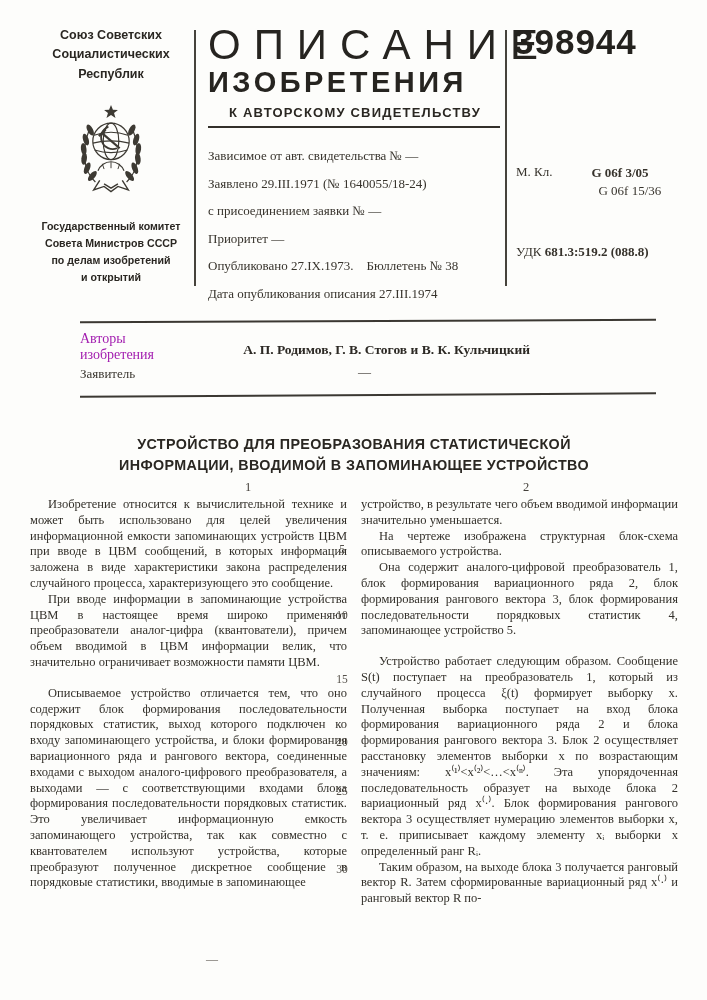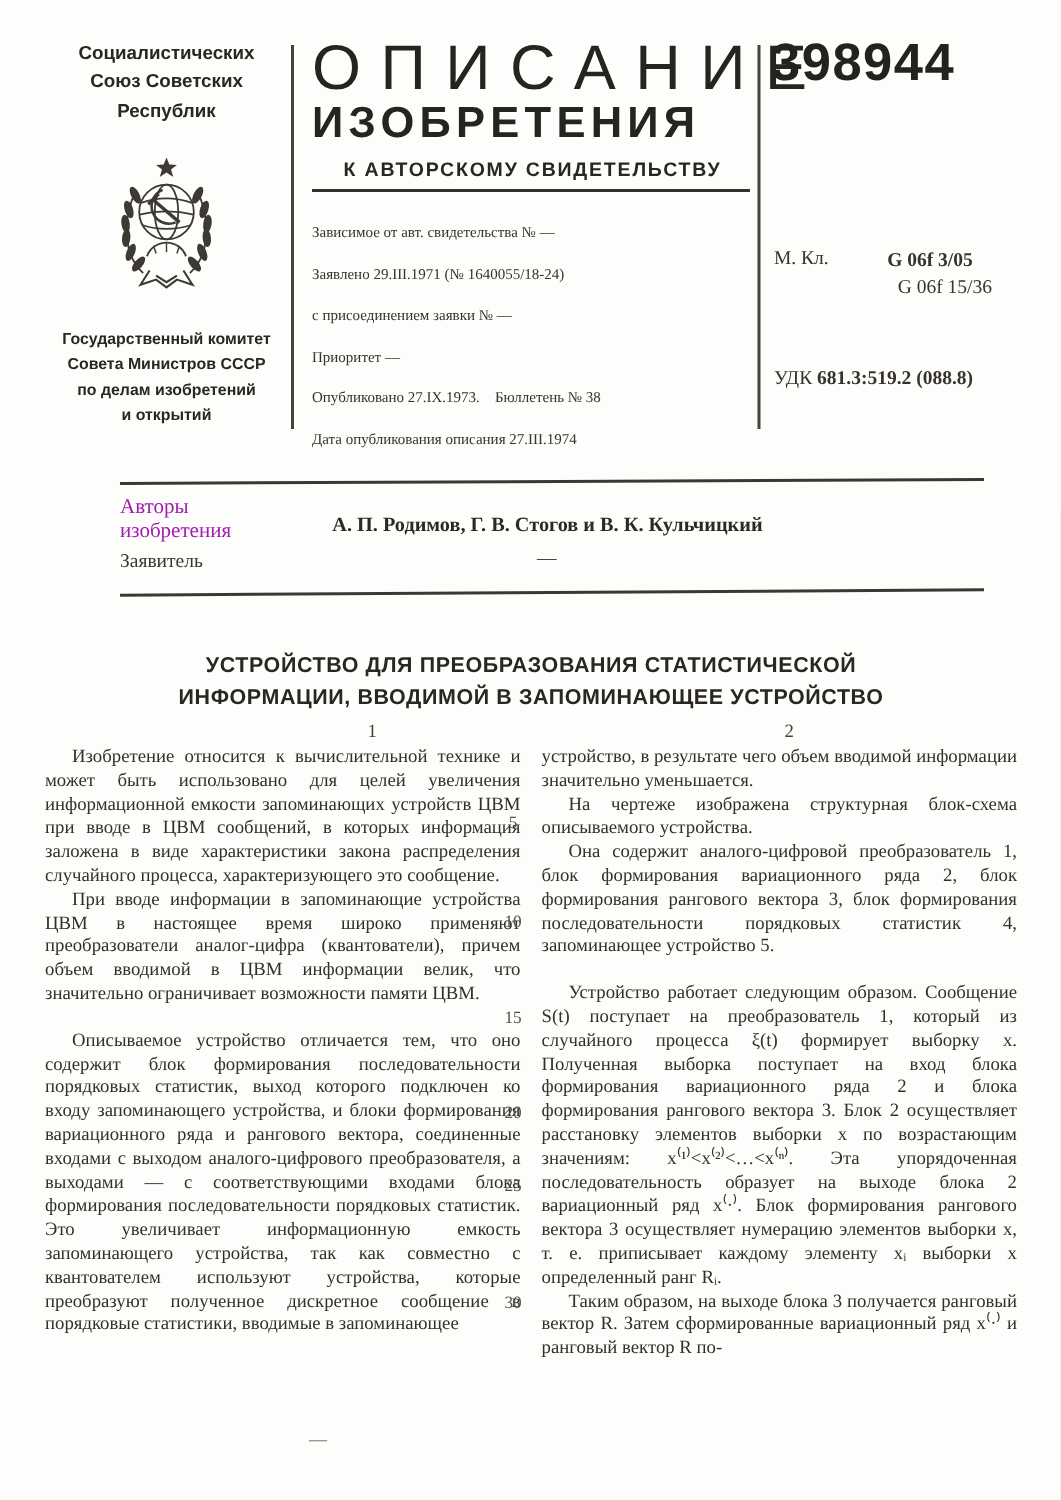--- a/index.html
+++ b/index.html
@@ -22,38 +22,38 @@
   .vline{position:absolute;width:1.6px;background:#46433c;}
   .vline-1{left:194px;top:30px;height:256px;}
   .vline-2{left:505px;top:30px;height:256px;}
   
   .hdr-center{position:absolute;left:208px;top:24px;width:292px;}
   .doc-type-1{font-family:"Liberation Sans",sans-serif;font-weight:400;font-size:42px;letter-spacing:13px;line-height:1.0;color:#262420;white-space:nowrap;}
   .doc-type-2{font-family:"Liberation Sans",sans-serif;font-weight:900;font-size:29px;letter-spacing:3.5px;line-height:1.15;color:#262420;white-space:nowrap;}
   .doc-subtype{display:block;margin-top:6px;padding:0 8px 6px 10px;border-bottom:2.5px solid #33302a;
     font-family:"Liberation Sans",sans-serif;font-weight:700;font-size:13px;letter-spacing:1.2px;color:#2a2722;text-align:center;white-space:nowrap;}
   .field-rows{margin-top:14px;}
-  .field-row{font-size:10px;line-height:27.5px;color:#37332c;white-space:nowrap;}
+  .field-row{font-size:13px;line-height:27.5px;color:#37332c;white-space:nowrap;}
   .field-row .bv{font-weight:400;}
   
   .hdr-right{position:absolute;left:514px;top:22px;width:186px;}
   .patent-number{font-family:"Liberation Sans",sans-serif;font-weight:900;font-size:35px;letter-spacing:1px;color:#24221e;}
   .mkl{position:absolute;left:2px;top:142px;display:flex;font-size:13px;color:#37332c;white-space:nowrap;gap:32px;}
   .mkl-label{margin-right:7px;}
   .mkl-vals div{font-weight:700;line-height:18px;}
   .mkl-vals div:nth-child(2){padding-left:7px;font-weight:400;}
   .udk{position:absolute;left:2px;top:222px;font-size:13px;white-space:nowrap;color:#37332c;}
   .udk .bv{font-weight:700;}
   
   .hrule{position:absolute;left:80px;width:576px;height:2px;background:#3b3832;}
   .hrule-1{top:320px;transform:rotate(-0.25deg);}
   .hrule-2{top:394px;transform:rotate(-0.35deg);}
   
   .authors-label{position:absolute;left:80px;top:331px;font-size:14px;line-height:16px;color:#a21caf;}
-  .authors-names{position:absolute;left:200px;top:342px;width:330px;text-align:center;font-weight:700;font-size:13.5px;color:#2c2924;}
+  .authors-names{position:absolute;left:200px;top:342px;width:330px;text-align:right;font-weight:700;font-size:13.5px;color:#2c2924;}
   .applicant-label{position:absolute;left:80px;top:366px;font-size:13px;color:#3a362f;}
   .applicant-value{position:absolute;left:358px;top:364px;font-size:13px;color:#3a362f;}
   
   .invention-title{position:absolute;left:74px;top:434px;width:560px;text-align:center;
     font-family:"Liberation Sans",sans-serif;font-weight:700;font-size:14.3px;line-height:21px;letter-spacing:0.4px;color:#2a2722;}
   .col-marker{position:absolute;top:480px;font-size:12.5px;color:#44403a;}
   .col-marker-1{left:245px;}
   .col-marker-2{left:523px;}
   
   .col{position:absolute;top:497px;width:317px;font-size:12.5px;line-height:15.8px;text-align:justify;color:#33302a;}
@@ -74,22 +74,22 @@
   
   .footer-dash{position:absolute;left:206px;top:952px;font-size:12px;color:#6a665e;}
 </style>
 </head>
 <body>
 
 <div class="page">
 
   <div class="hdr-left">
     <div class="union-name">
+        <div>Союз Советских</div>
         <div>Социалистических</div>
-        <div>Союз Советских</div>
         <div>Республик</div>
       </div>
     <div class="emblem">
       <svg viewBox="0 0 120 120" fill="none" stroke="#3d3a33" stroke-width="1.4">
 
         <path d="M60 8 L62.2 13.5 L68 13.8 L63.5 17.3 L65.2 23 L60 19.6 L54.8 23 L56.5 17.3 L52 13.8 L57.8 13.5 Z" fill="#3d3a33" stroke="none"></path>
 
         <circle cx="60" cy="50" r="21"></circle>
         <ellipse cx="60" cy="50" rx="9" ry="21"></ellipse>
         <path d="M40.5 43 Q60 36 79.5 43"></path>

